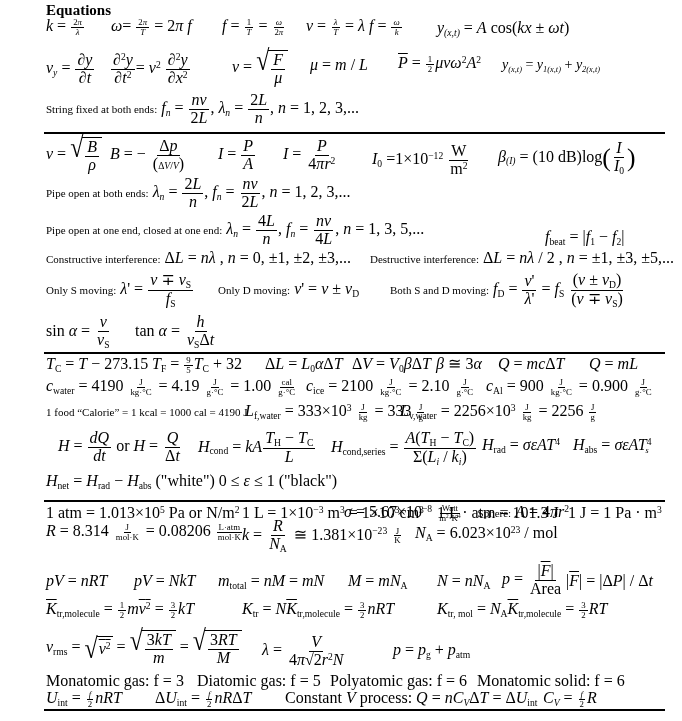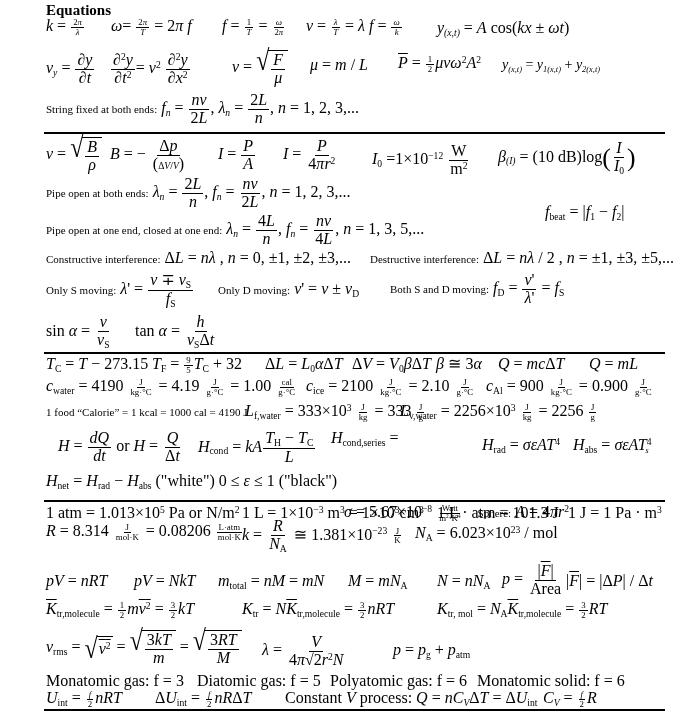--- a/index.html
+++ b/index.html
@@ -177,21 +177,21 @@
     <div class="abs eq" style="left:46px;top:213px;">
       <span class="lbl">Pipe open at one end, closed at one end:</span>
       <i>λ</i><span class="subi">n</span> = <span class="frac">
           <span class="num">4<i>L</i></span>
           <span class="den"><i>n</i></span>
         </span>, <i>f</i><span class="subi">n</span> = <span class="frac">
           <span class="num"><i>nv</i></span>
           <span class="den">4<i>L</i></span>
         </span>, <i>n</i> = 1, 3, 5,...
     </div>
-    <div class="abs eq" style="left:545px;top:204px;">
+    <div class="abs eq" style="left:545px;top:229px;">
       <i>f</i><span class="sub">beat</span> = |<i>f</i><span class="sub">1</span> − <i>f</i><span class="sub">2</span>|
     </div>
 
     <div class="abs eq" style="left:46px;top:250px;">
       <span class="lbl">Constructive interference:</span>
       Δ<i>L</i> = <i>nλ</i> , <i>n</i> = 0, ±1, ±2, ±3,...
     </div>
     <div class="abs eq" style="left:370px;top:250px;">
       <span class="lbl">Destructive interference:</span>
       Δ<i>L</i> = <i>nλ</i> / 2 , <i>n</i> = ±1, ±3, ±5,...
@@ -206,21 +206,24 @@
     </div>
     <div class="abs eq" style="left:218px;top:281px;">
       <span class="lbl">Only D moving:</span>
       <i>v</i>' = <i>v</i> ± <i>v</i><span class="sub">D</span>
     </div>
     <div class="abs eq" style="left:390px;top:272px;">
       <span class="lbl">Both S and D moving:</span>
       <i>f</i><span class="sub">D</span> = <span class="frac">
           <span class="num"><i>v</i>'</span>
           <span class="den"><i>λ</i>'</span>
-        </span> = <i>f</i><span class="sub">S</span> 
+        </span> = <i>f</i><span class="sub">S</span> <span class="frac">
+          <span class="num">(<i>v</i> ± <i>v</i><span class="sub">D</span>)</span>
+          <span class="den">(<i>v</i> ∓ <i>v</i><span class="sub">S</span>)</span>
+        </span>
     </div>
 
     <div class="abs eq" style="left:46px;top:314px;">
       sin <i>α</i> = <span class="frac">
           <span class="num"><i>v</i></span>
           <span class="den"><i>v</i><span class="sub">S</span></span>
         </span>
     </div>
     <div class="abs eq" style="left:135px;top:314px;">
       tan <i>α</i> = <span class="frac">
@@ -318,21 +321,24 @@
           <span class="den">Δ<i>t</i></span>
         </span>
     </div>
     <div class="abs eq" style="left:198px;top:430px;">
       <i>H</i><span class="sub">cond</span> = <i>kA</i><span class="frac">
           <span class="num"><i>T</i><span class="sub">H</span> − <i>T</i><span class="sub">C</span></span>
           <span class="den"><i>L</i></span>
         </span>
     </div>
     <div class="abs eq" style="left:331px;top:430px;">
-      <i>H</i><span class="sub">cond,series</span> = 
+      <i>H</i><span class="sub">cond,series</span> = <span class="frac">
+          <span class="num"><i>A</i>(<i>T</i><span class="sub">H</span> − <i>T</i><span class="sub">C</span>)</span>
+          <span class="den">Σ(<i>L</i><span class="subi">i</span> / <i>k</i><span class="subi">i</span>)</span>
+        </span>
     </div>
     <div class="abs eq" style="left:482px;top:437px;">
       <i>H</i><span class="sub">rad</span> = <i>σεAT</i><span class="sup">4</span>
     </div>
     <div class="abs eq" style="left:573px;top:437px;">
       <i>H</i><span class="sub">abs</span> = <i>σεAT</i><span class="sup">4</span><span style="font-size:0.5em;margin-left:-6px;vertical-align:-0.3em;"><i>s</i></span>
     </div>
 
     <div class="abs eq" style="left:46px;top:473px;">
       <i>H</i><span class="sub">net</span> = <i>H</i><span class="sub">rad</span> − <i>H</i><span class="sub">abs</span> ("white") 0 ≤ <i>ε</i> ≤ 1 ("black")

